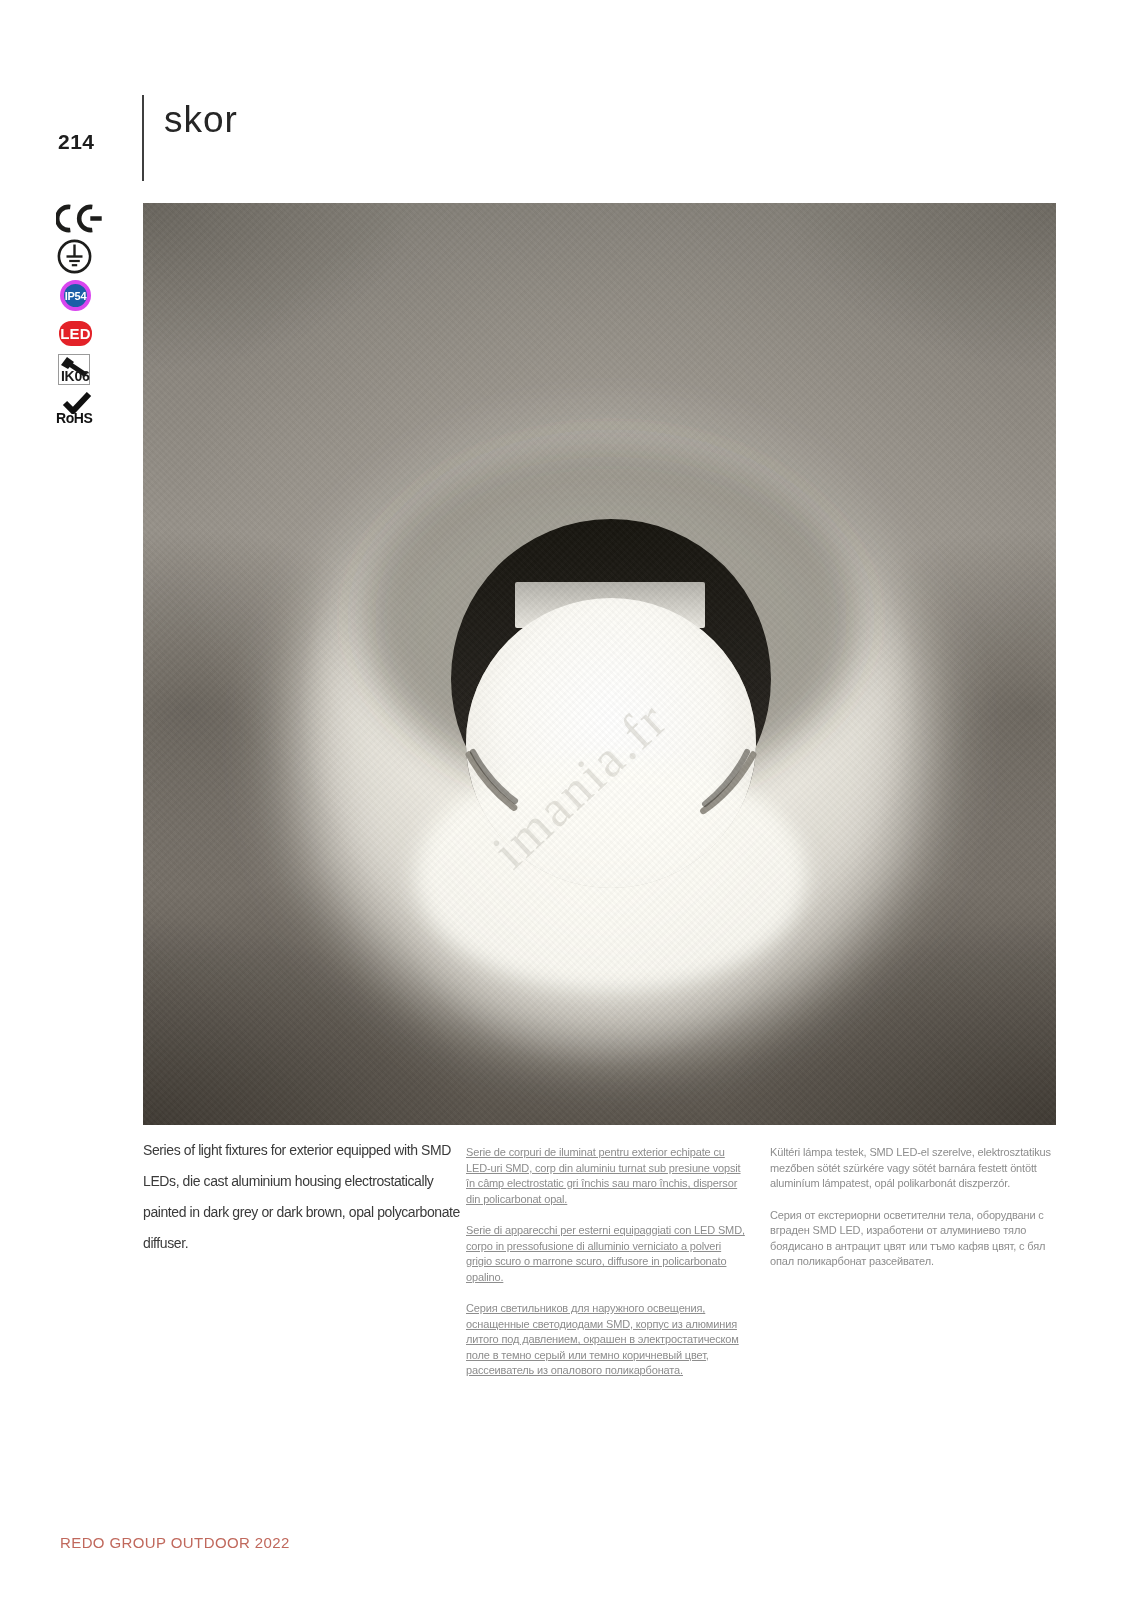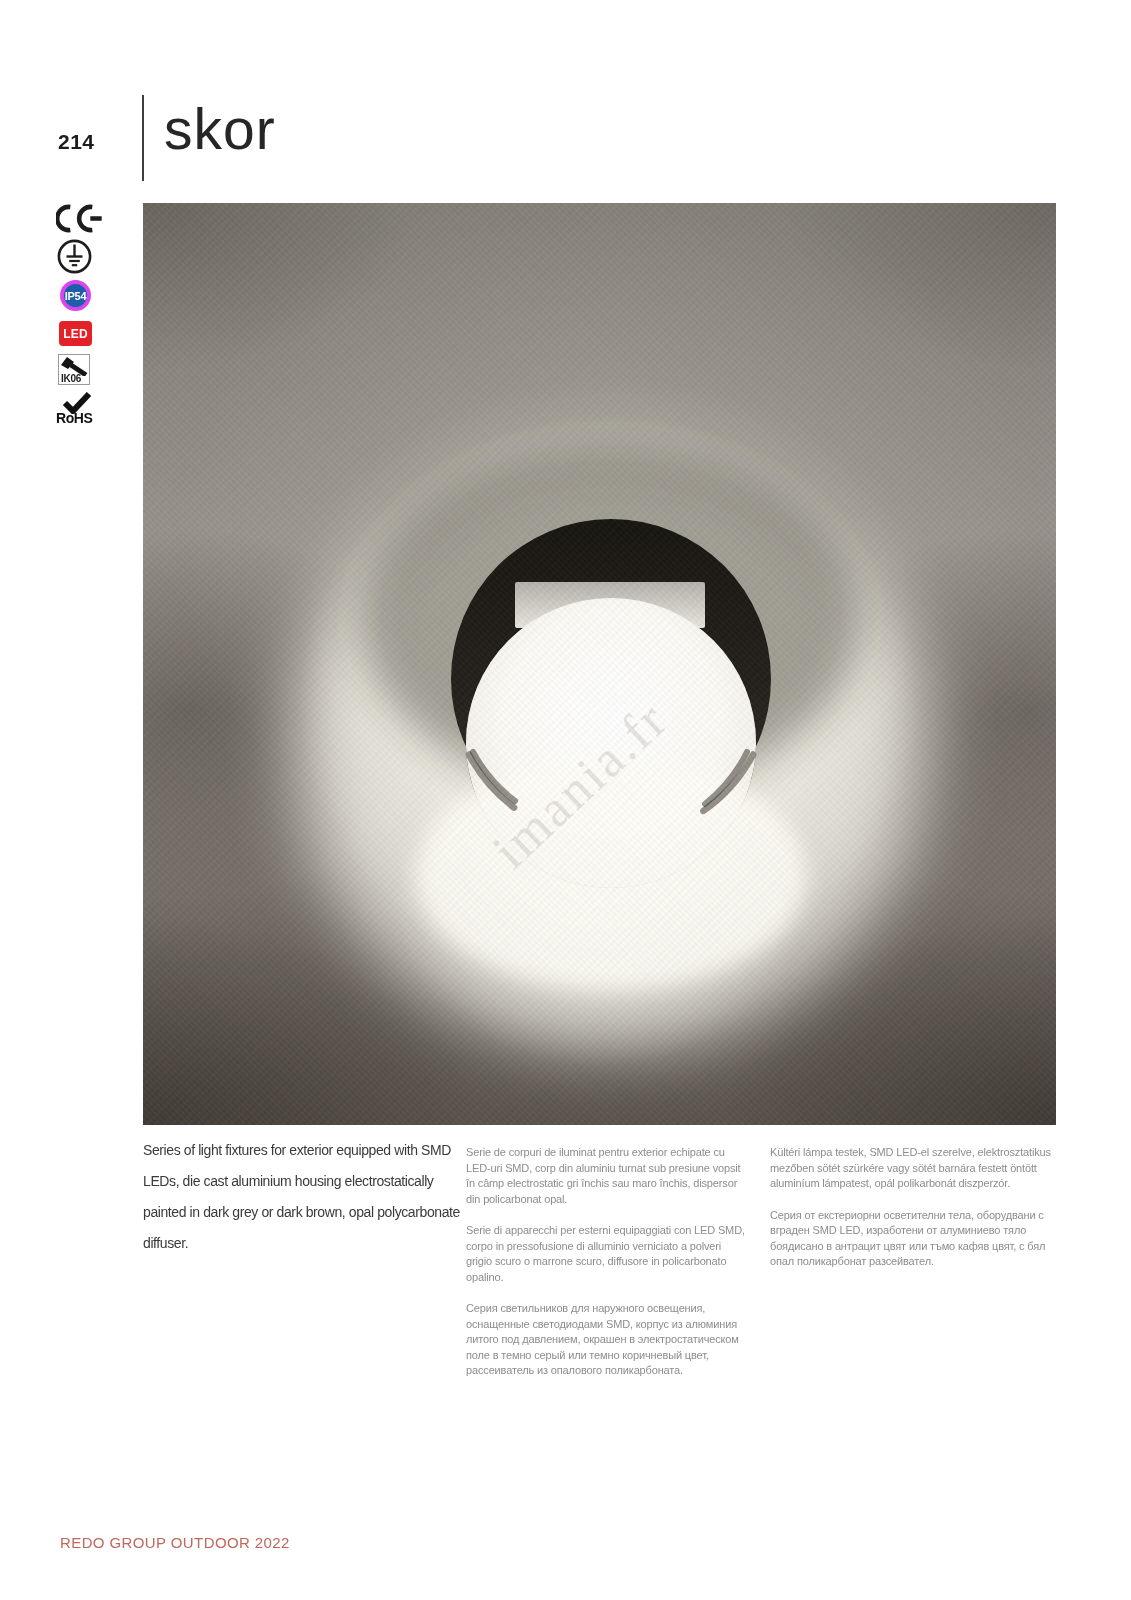--- a/index.html
+++ b/index.html
@@ -14,46 +14,46 @@
   
   .page-number{
     position:absolute;left:58px;top:94px;
     font-size:21px;font-weight:700;color:#1d1d1d;letter-spacing:.5px;line-height:1;
   }
   .header-divider{
     position:absolute;left:142px;top:58px;width:2px;height:86px;background:#3f3f3f;
   }
   .product-name{
     position:absolute;left:164px;top:64px;
-    font-size:57px;font-weight:100;color:#262626;letter-spacing:1px;line-height:1;
+    font-size:37px;font-weight:100;color:#262626;letter-spacing:1px;line-height:1;
   }
 
   
   .cert{position:absolute;left:56px;}
   .cert svg{display:block;}
   .ce-mark{top:166px;}
   .earth-mark{top:201px;}
   .ip-badge{
     top:243px;left:60px;width:31px;height:31px;border-radius:50%;
     background:var(--ip-blue,#1c5ea7);border:4px solid #d946ef;box-sizing:border-box;
     color:#fff;font-size:11px;font-weight:700;letter-spacing:-.3px;
     display:flex;align-items:center;justify-content:center;
   }
   .led-badge{
-    top:284px;left:59px;width:33px;height:25px;border-radius:4px;
+    top:284px;left:59px;width:33px;height:25px;border-radius:12px;
     background:var(--led-red,#e32228);
-    color:#fff;font-size:12px;font-weight:700;letter-spacing:.2px;
+    color:#fff;font-size:15px;font-weight:700;letter-spacing:.2px;
     display:flex;align-items:center;justify-content:center;
   }
   .ik-badge{
     top:317px;left:58px;width:32px;height:31px;background:#fff;
     border:1.5px solid #9a9a9a;box-sizing:border-box;position:absolute;
   }
   .ik-badge .ik-label{
-    position:absolute;left:2px;bottom:0px;font-size:10px;font-weight:700;color:#1b1b1b;letter-spacing:-.3px;
+    position:absolute;left:2px;bottom:0px;font-size:14px;font-weight:700;color:#1b1b1b;letter-spacing:-.3px;
   }
   .rohs-mark{top:355px;left:56px;position:absolute;width:44px;height:34px;}
   .rohs-mark .rohs-label{
     position:absolute;left:0;bottom:0;font-size:14px;font-weight:700;color:#111;letter-spacing:-.4px;
   }
   .rohs-mark svg{position:absolute;left:6px;top:0;}
 
   
   .photo{
     position:absolute;left:143px;top:166px;width:913px;height:922px;overflow:hidden;
@@ -87,21 +87,21 @@
   
   .desc-en{
     position:absolute;left:143px;top:1098px;width:336px;
     font-size:14px;line-height:31px;letter-spacing:-.4px;
     font-weight:500;color:#3a3a3a;
   }
   .desc-col{
     position:absolute;top:1108px;
     font-size:11px;line-height:15.5px;letter-spacing:-.15px;color:#8d8d8d;
   }
-  .desc-col-mid{left:466px;width:282px;}
+  .desc-col-mid{left:466px;width:282px;text-decoration:underline;}
   .desc-col-right{left:770px;width:292px;}
   .desc-col p{margin:0 0 16px 0;}
 
   
   .footer-text{
     position:absolute;left:60px;top:1497px;
     font-size:15px;letter-spacing:.4px;color:var(--footer-color,#c0685c);
   }
 </style>
 </head>

